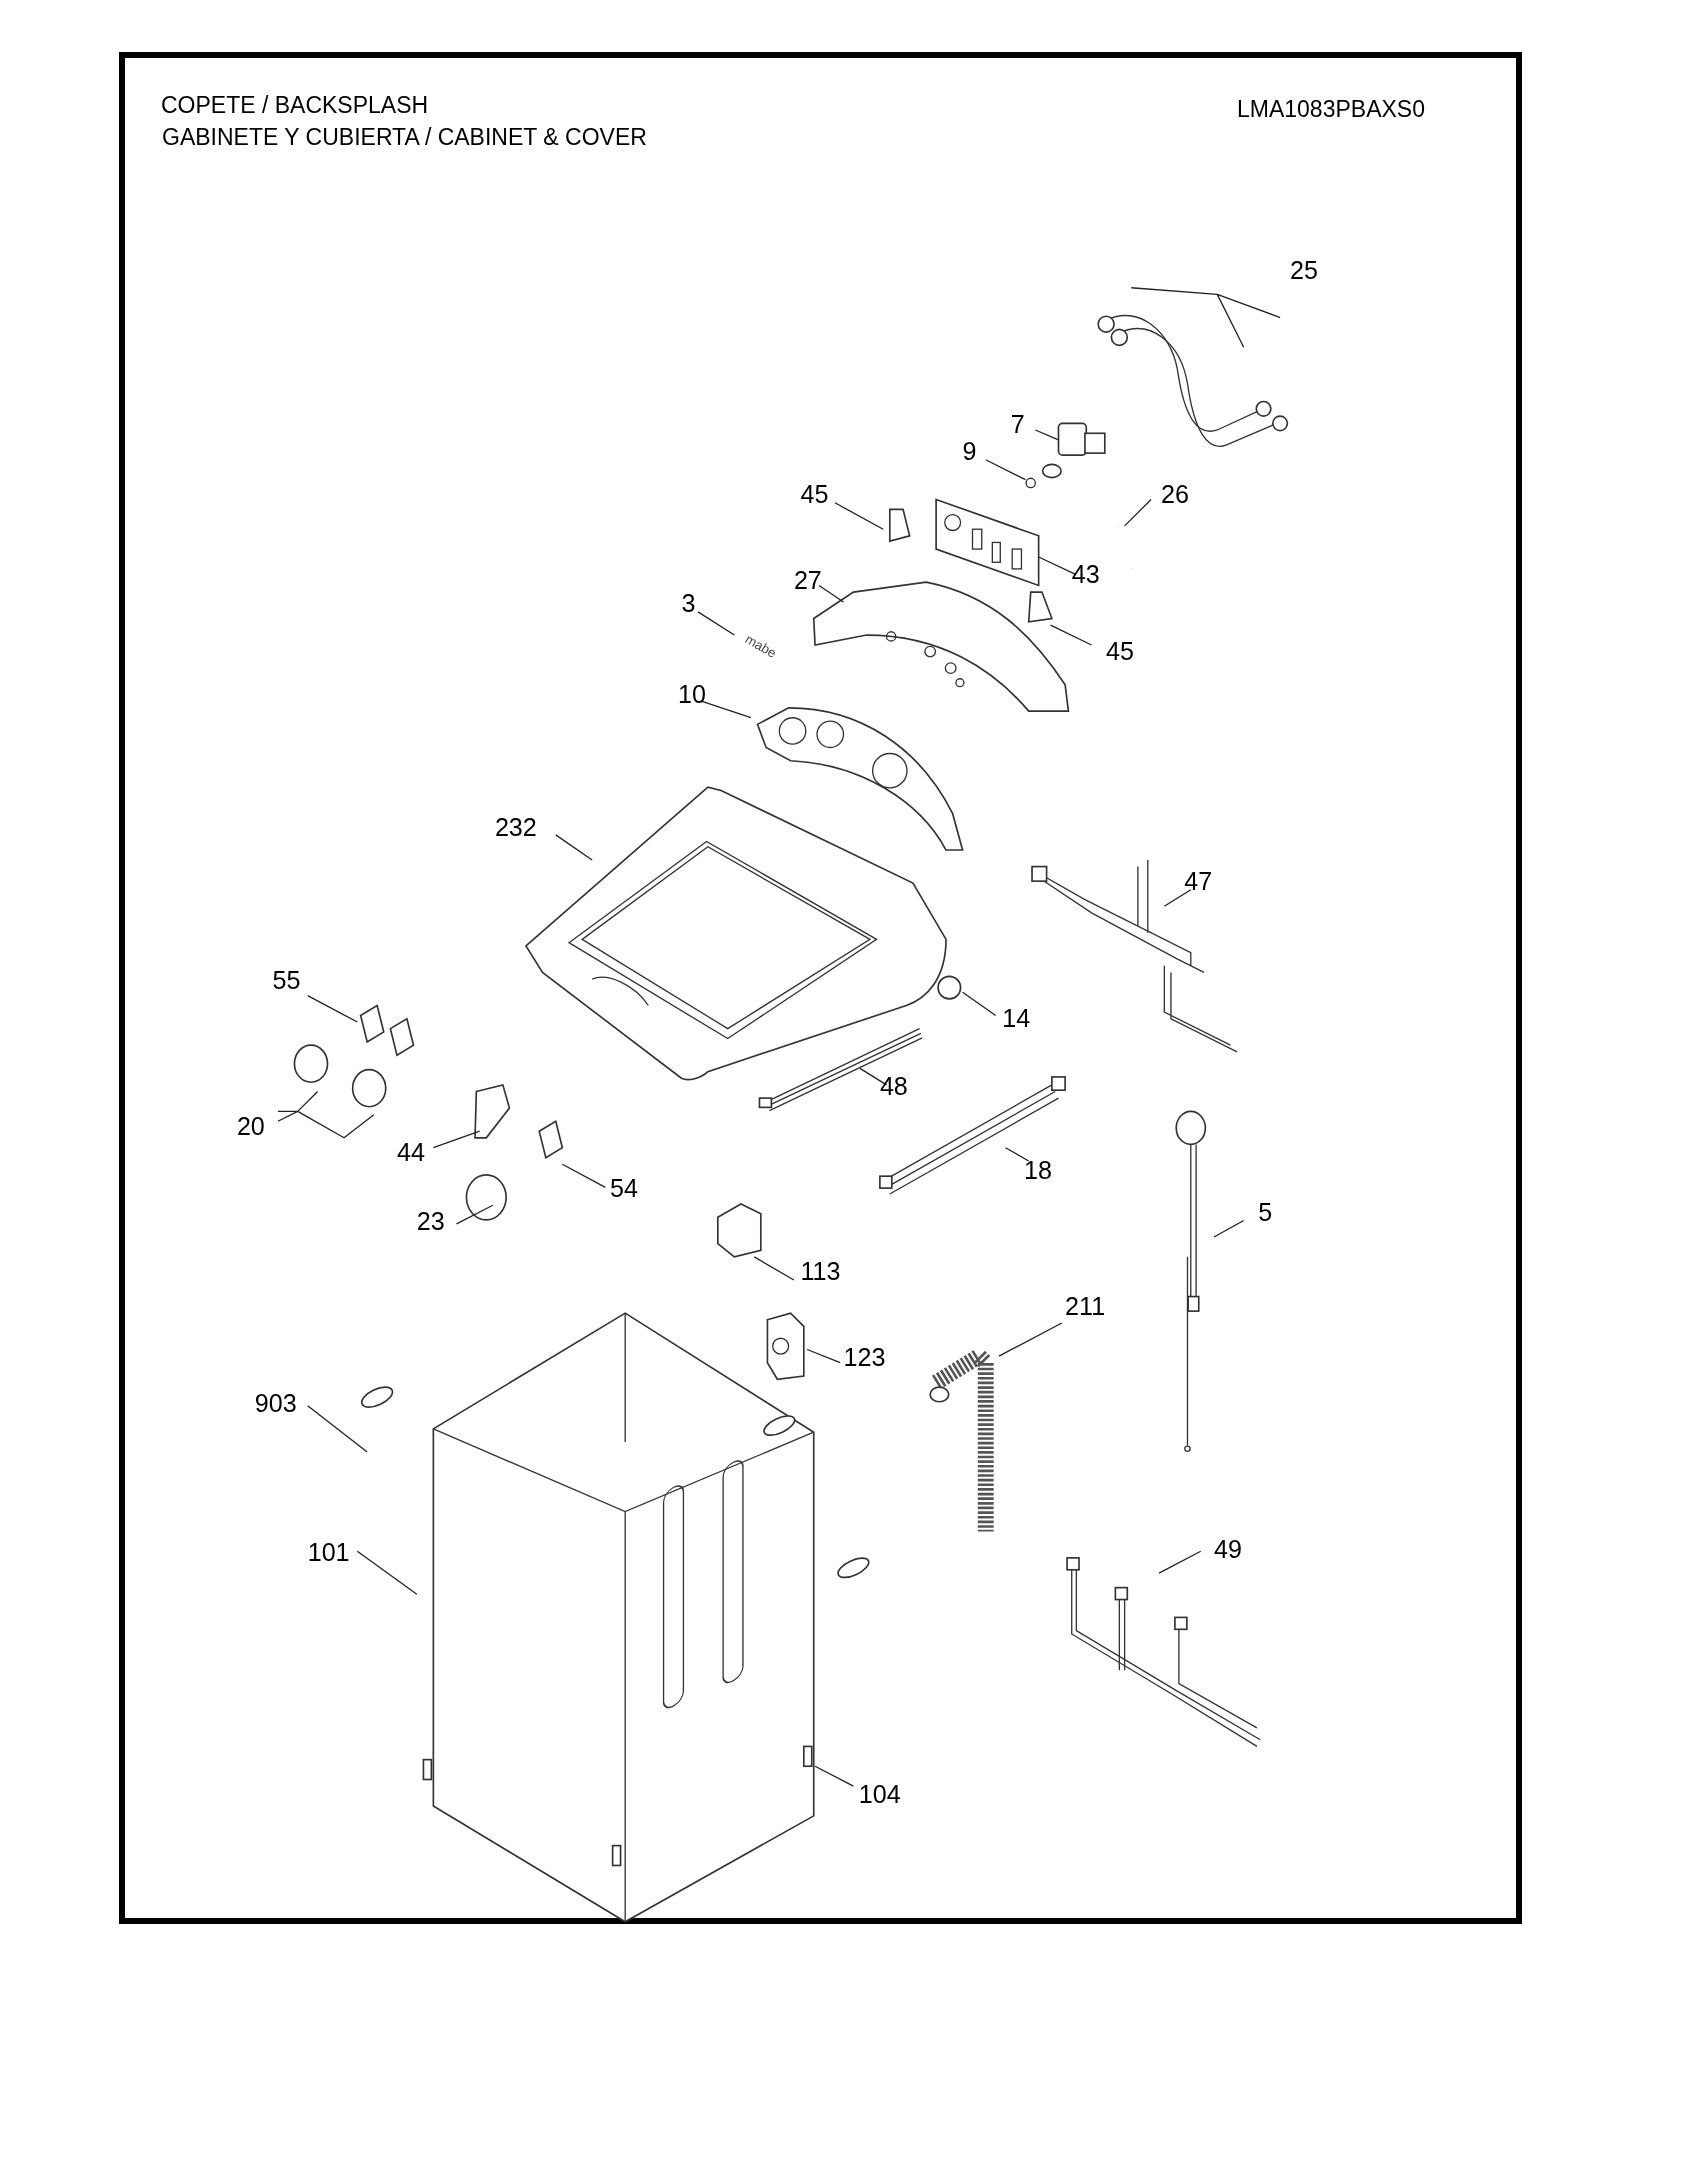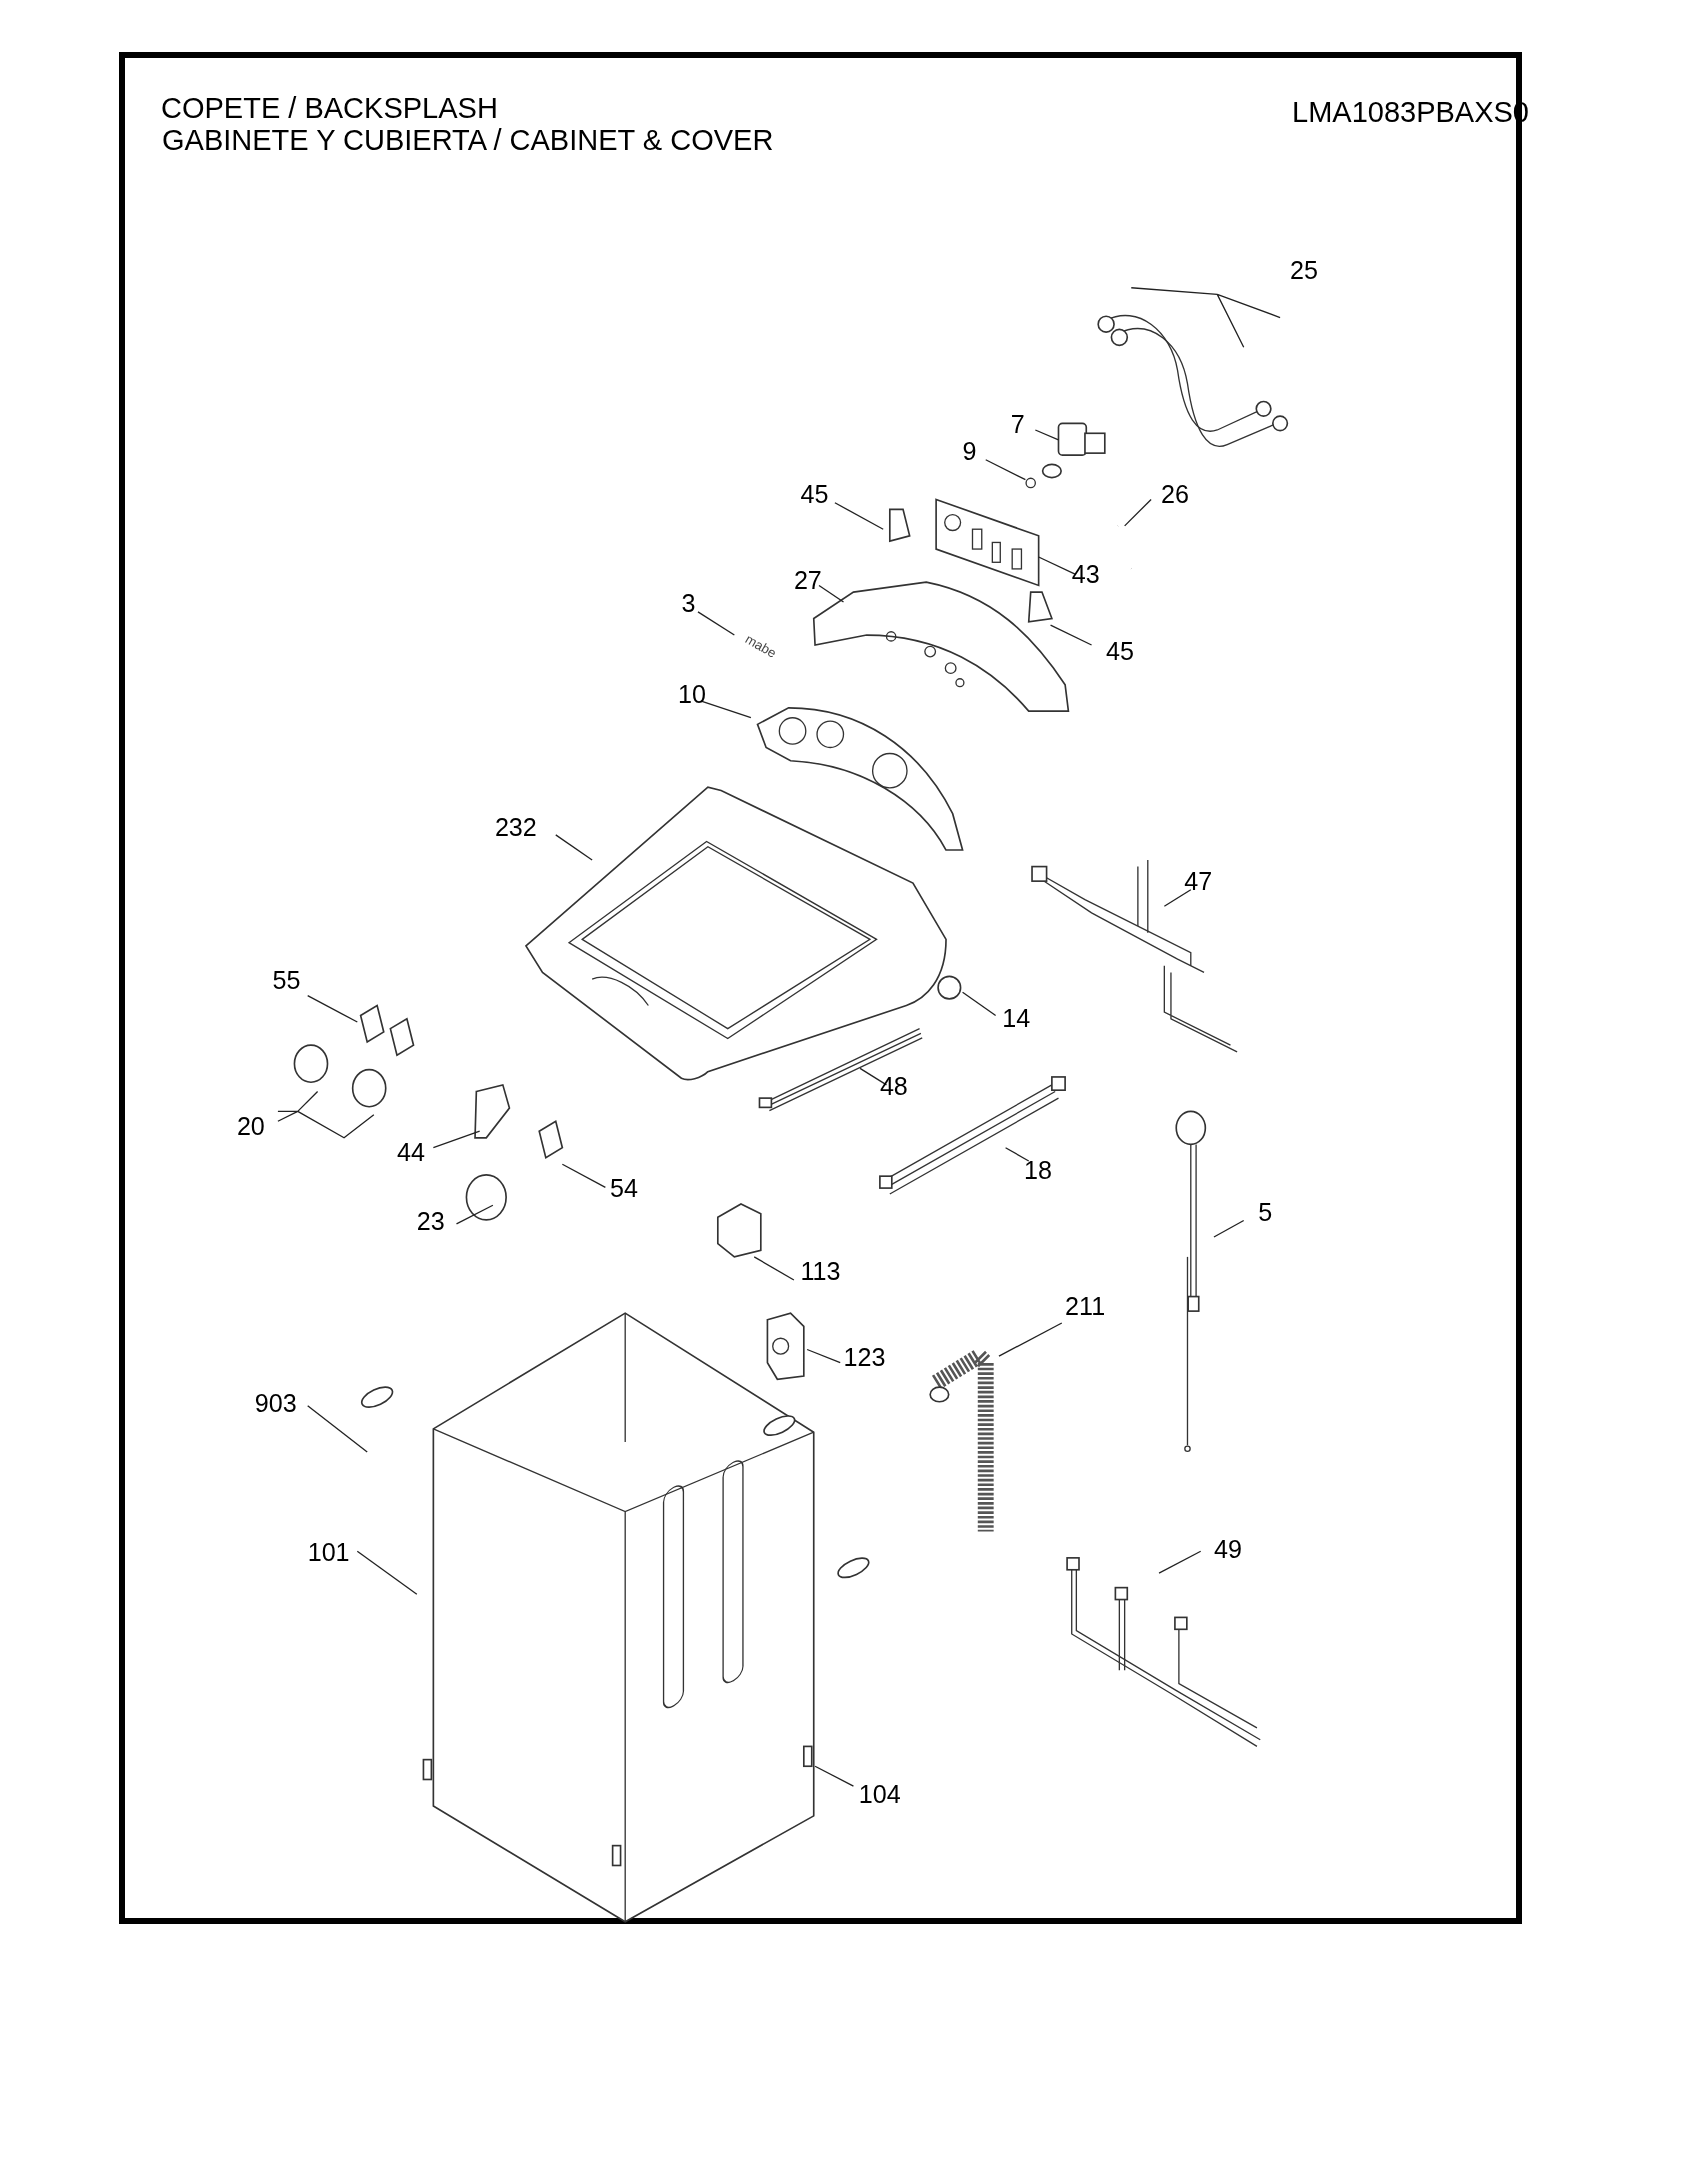--- a/index.html
+++ b/index.html
@@ -1,23 +1,23 @@
 <!DOCTYPE html>
 <html style="font-size:10.6px"><head>
 <meta charset="utf-8">
 <style>
   html, body { margin: 0; padding: 0; background: #ffffff; }
   body { width: 1687px; height: 2183px; position: relative; overflow: hidden;
          font-family: "Liberation Sans", sans-serif; color: #000; }
   .frame { position: absolute; left: 119px; top: 52px; width: 1403px; height: 1872px;
            border: 6px solid #000; box-sizing: border-box; }
-  .title { position: absolute; font-size: 29px; line-height: 1; white-space: nowrap; color: #000; }
+  .title { position: absolute; font-size: 23px; line-height: 1; white-space: nowrap; color: #000; }
   #t1 { left: 161px; top: 94px; }
   #t2 { left: 162px; top: 126px; }
-  #model { left: 1292px; top: 98px; }
+  #model { left: 1237px; top: 98px; }
   svg.drawing { position: absolute; left: 0; top: 0; }
   .lbl { font-family: "Liberation Sans", sans-serif; font-size: 38px; fill: #000; }
   .ld { stroke: #222; stroke-width: 2; fill: none; }
   .pt { stroke: #333; stroke-width: 2.5; fill: #fff; }
   .pt2 { stroke: #333; stroke-width: 2; fill: none; }
 </style>
 </head>
 <body>
 
 <div class="frame"></div>

